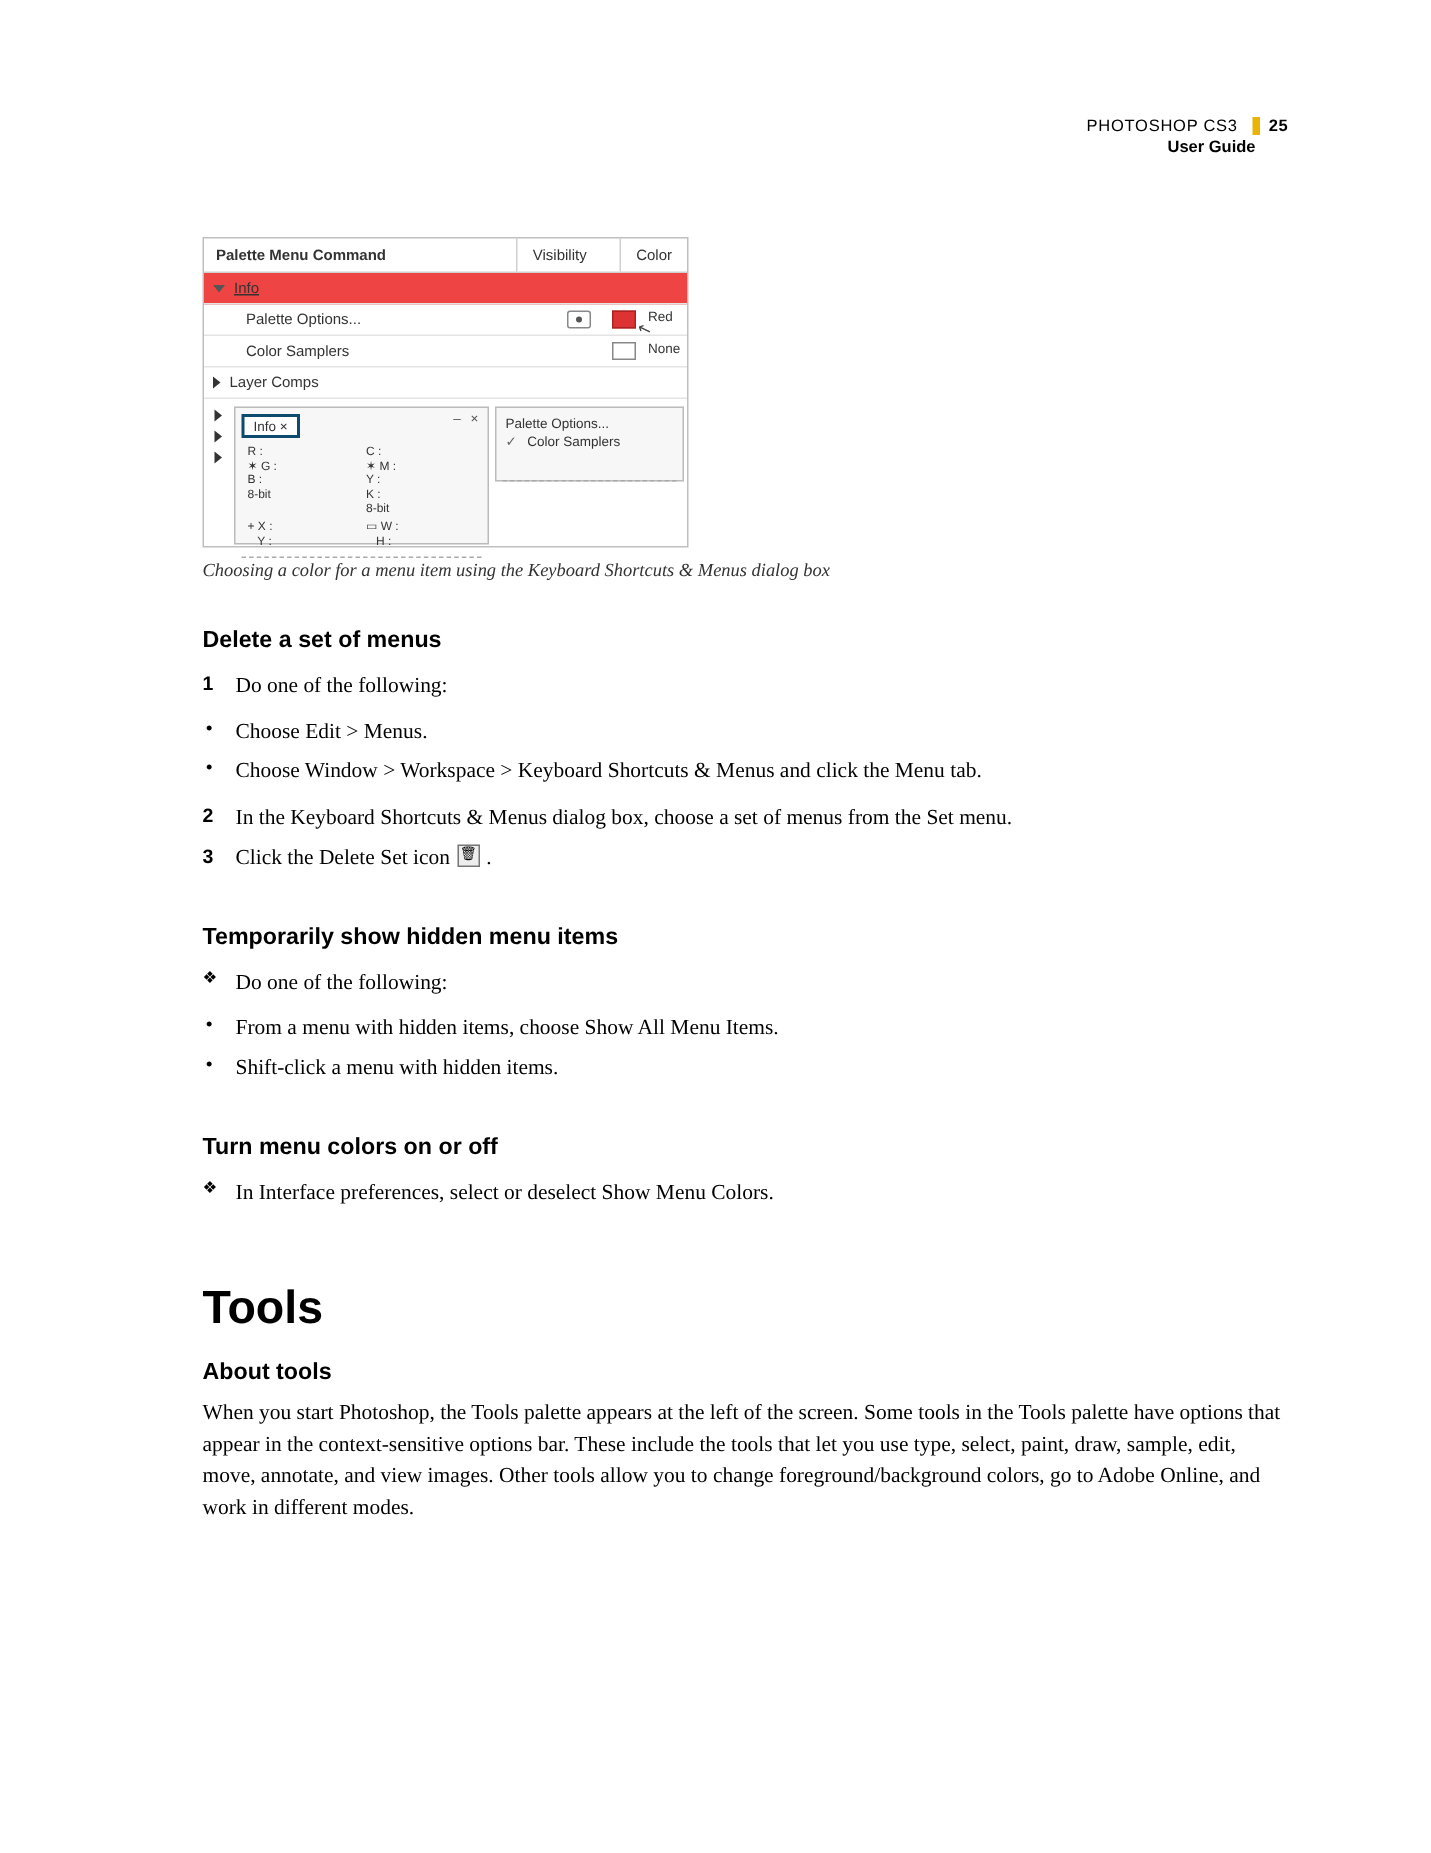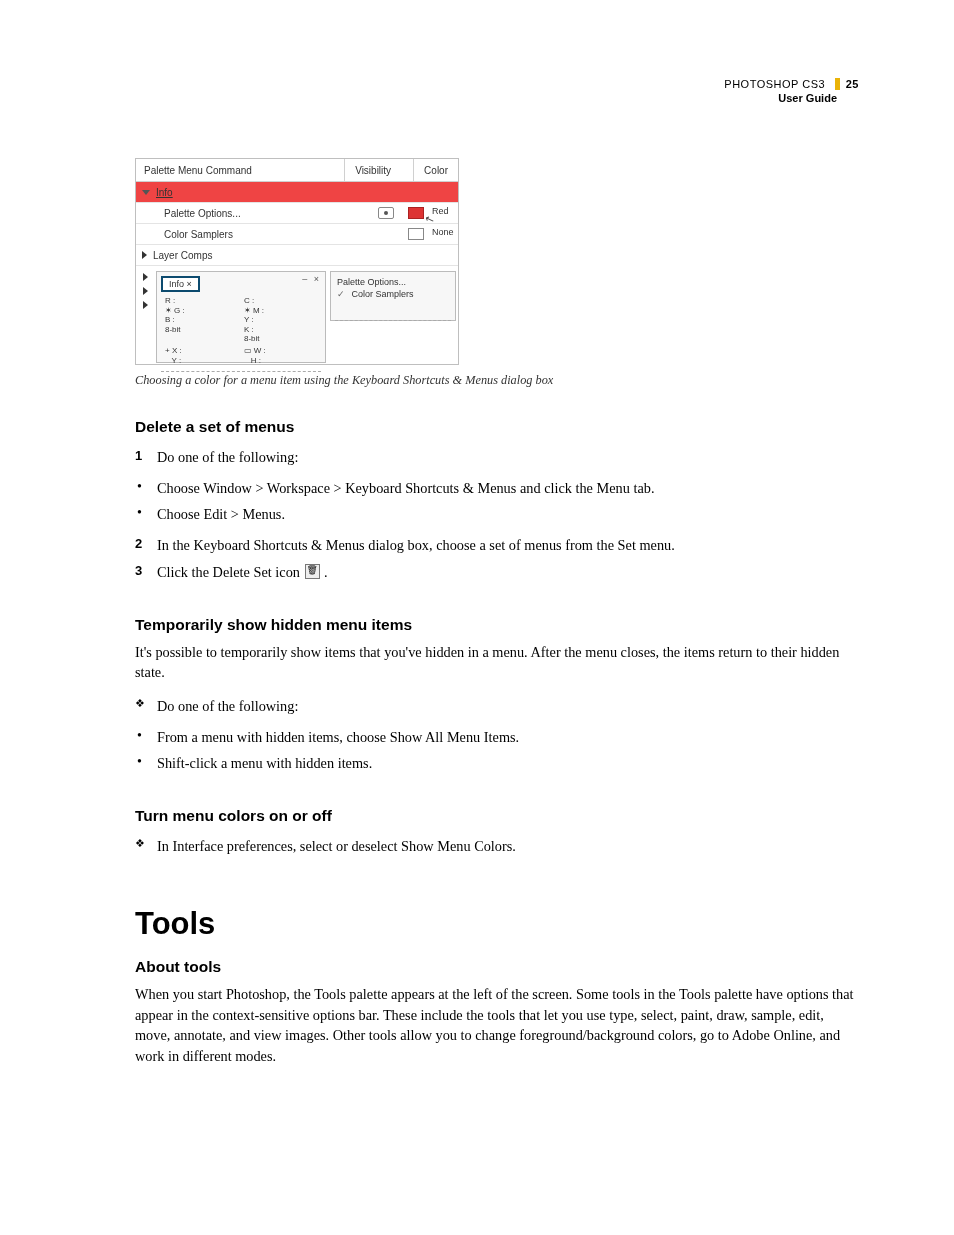--- a/index.html
+++ b/index.html
@@ -47,20 +47,21 @@
     color: #333;
   }
   .fig-header {
     height: 22px;
     display: flex;
     align-items: center;
     border-bottom: 1px solid #d0d0d0;
   }
   .fig-header .col-title {
     padding: 0 8px;
+    font-weight: bold;
   }
   .fig-header .spacer { flex: 1; }
   .fig-header .col {
     border-left: 1px solid #d0d0d0;
     padding: 0 10px;
     height: 100%;
     display: flex;
     align-items: center;
     margin-left: 12px;
   }
@@ -355,30 +356,29 @@
       </div>
     </div>
   </div>
   <p class="caption">Choosing a color for a menu item using the Keyboard Shortcuts &amp; Menus dialog box</p>
 
   <h3 class="sub">Delete a set of menus</h3>
   <ol class="steps">
     <li><span class="num">1</span><span>Do one of the following:</span></li>
   </ol>
   <ul class="bullets">
+    <li>Choose Edit &gt; Menus.</li>
     <li>Choose Window &gt; Workspace &gt; Keyboard Shortcuts &amp; Menus and click the Menu tab.</li>
-    <li>Choose Edit &gt; Menus.</li>
   </ul>
   <ol class="steps">
     <li><span class="num">2</span><span>In the Keyboard Shortcuts &amp; Menus dialog box, choose a set of menus from the Set menu.</span></li>
     <li><span class="num">3</span><span>Click the Delete Set icon </span><span class="inline-icon"></span><span> .</span></li>
   </ol>
 
   <h3 class="sub">Temporarily show hidden menu items</h3>
-  <p class="body">It's possible to temporarily show items that you've hidden in a menu. After the menu closes, the items return to their hidden state.</p>
   <ul class="diamonds">
     <li>Do one of the following:</li>
   </ul>
   <ul class="bullets">
     <li>From a menu with hidden items, choose Show All Menu Items.</li>
     <li>Shift-click a menu with hidden items.</li>
   </ul>
 
   <h3 class="sub">Turn menu colors on or off</h3>
   <ul class="diamonds">

